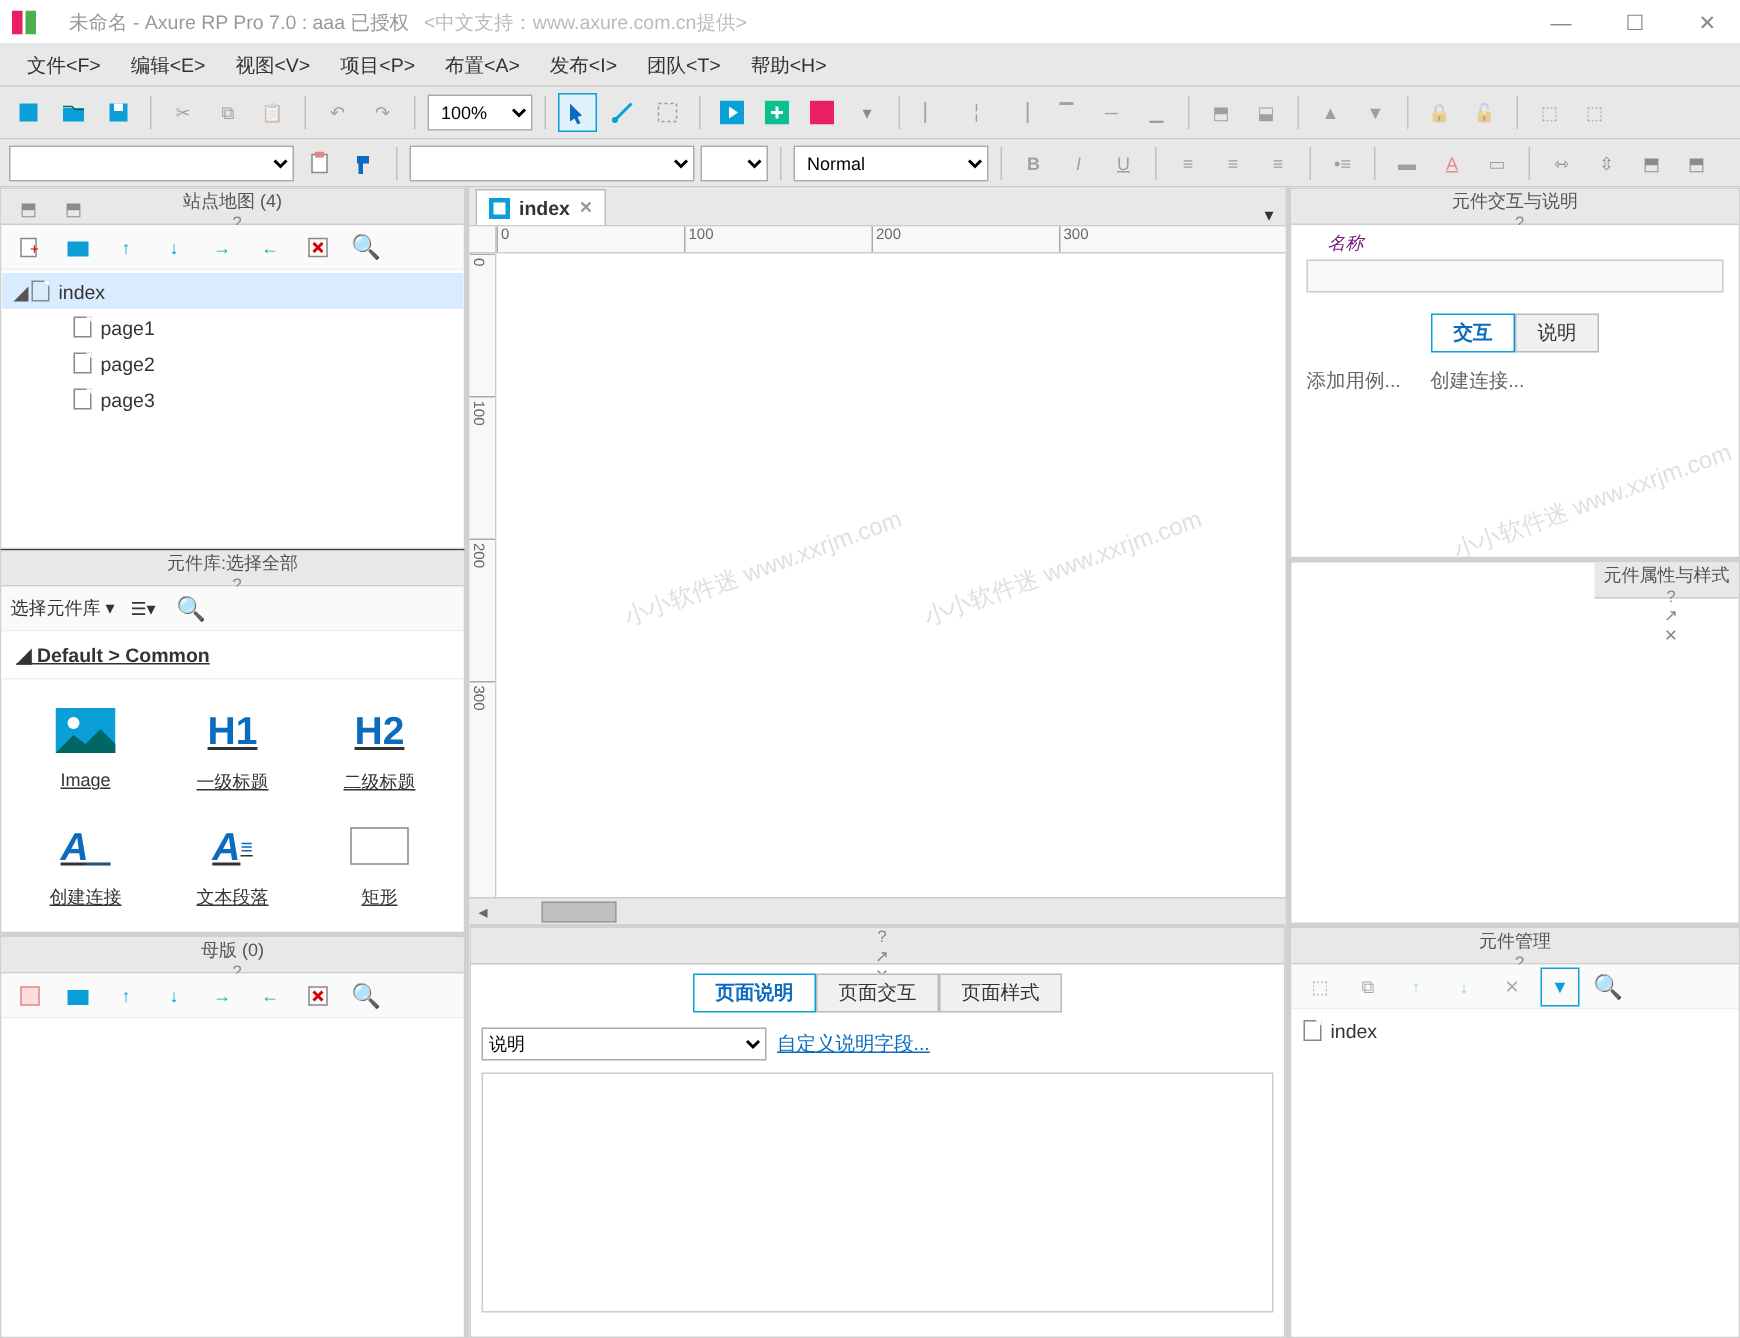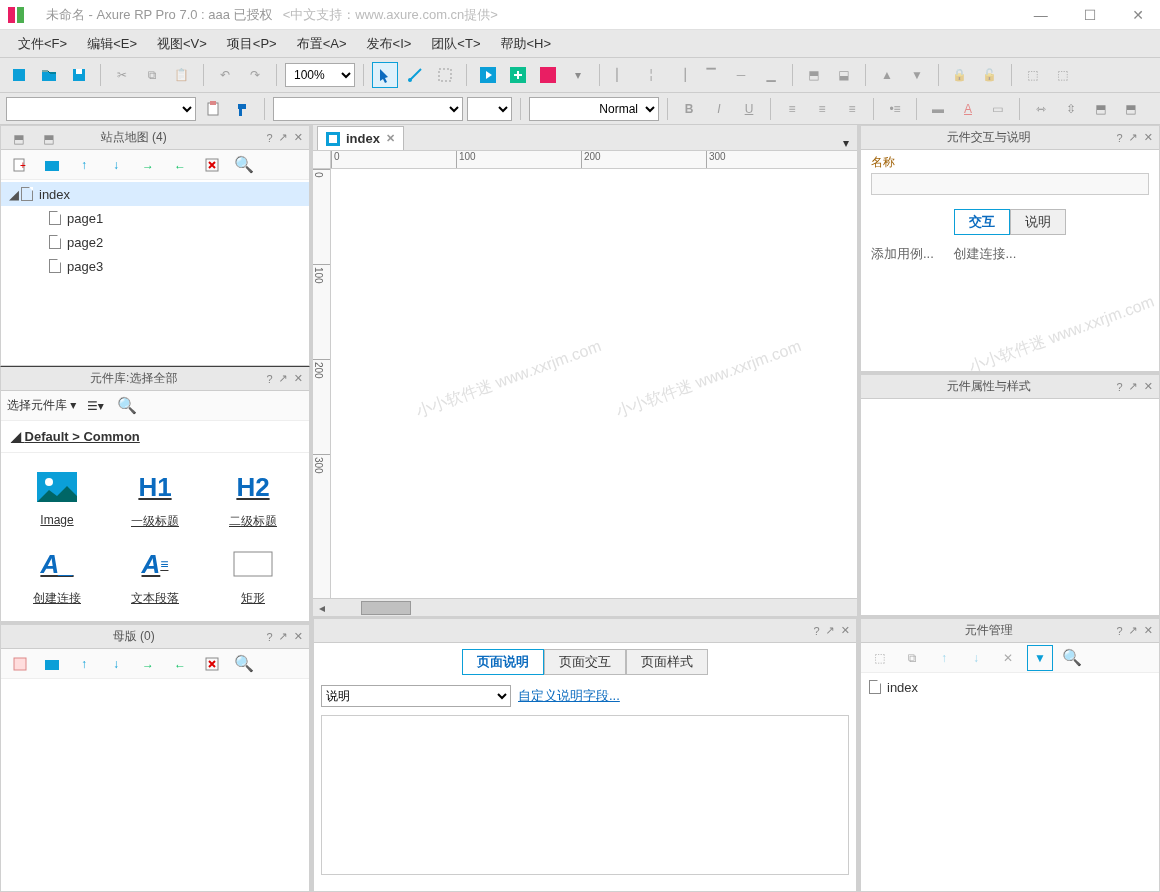--- a/index.html
+++ b/index.html
@@ -18,31 +18,31 @@
 .menubar .menu-item { padding: 4px 10px; cursor: pointer; }
 
 
 .toolbar { background: #e8e8e8; border-bottom: 1px solid #ccc; padding: 3px 6px; display: flex; align-items: center; gap: 4px; flex-wrap: wrap; }
 .tb-btn { width: 26px; height: 26px; display: flex; align-items: center; justify-content: center; cursor: pointer; border: 1px solid transparent; }
 .tb-sep { width: 1px; height: 22px; background: #c0c0c0; margin: 0 4px; }
 .tb-dropdown { height: 24px; border: 1px solid #aaa; background: #fff; padding: 0 4px; font-size: 12px; }
 .zoom-box { width: 70px; }
 .font-box { width: 190px; }
 .size-box { width: 45px; }
-.style-box { width: 130px; text-align: right; }
+.style-box { width: 130px; }
 
 
 .main-area { display: flex; height: calc(892px - 30px - 28px - 35px - 32px); }
 .left-col { width: 313px; display: flex; flex-direction: column; border-right: 3px solid #d0d0d0; }
 .center-col { flex: 1; display: flex; flex-direction: column; }
 .right-col { width: 303px; display: flex; flex-direction: column; border-left: 3px solid #d0d0d0; }
 
 
 .panel { display: flex; flex-direction: column; background: #fff; border: 1px solid #d0d0d0; }
-.panel-hdr { height: 24px; background: #e8e8e8; display: flex; align-items: center; padding: 0 6px; font-size: 12px; color: #555; border-bottom: 1px solid #ccc; }
+.panel-hdr { height: 24px; background: #e8e8e8; display: flex; align-items: center; padding: 0 6px; font-size: 12px; color: #555; border-bottom: 1px solid #ccc; flex-direction: column; }
 .panel-hdr .panel-title { flex: 1; text-align: center; }
 .panel-hdr .panel-ctrl { cursor: pointer; margin-left: 6px; color: #888; font-size: 11px; }
 .panel-body { flex: 1; background: #fff; overflow: hidden; }
 .panel-toolbar { height: 30px; display: flex; align-items: center; gap: 6px; padding: 0 6px; background: #fafafa; border-bottom: 1px solid #eee; }
 
 
 .tree { padding: 2px 0; }
 .tree-row { display: flex; align-items: center; height: 24px; padding: 0 8px; cursor: pointer; font-size: 13px; }
 .tree-row.selected { background: #d9ecff; }
 .tree-indent { width: 20px; display: inline-block; }
@@ -71,21 +71,21 @@
 .watermark { position: absolute; color: #e0e0e0; font-size: 16px; transform: rotate(-20deg); pointer-events: none; }
 .canvas-scroll { height:18px; background:#e8e8e8; border-top:1px solid #ccc; display:flex; align-items:center;}
 .canvas-scroll .thumb { height:14px; width:50px; background:#c0c0c0; border:1px solid #999; margin-left:30px;}
 
 
 .tab-row { display: flex; justify-content: center; gap: 0; padding: 6px 0; }
 .tab { padding: 3px 14px; border: 1px solid #bbb; background: #f0f0f0; font-size: 13px; cursor: pointer; }
 .tab.active { background: #fff; border-color: #0b9fd8; color: #0b6bbf; font-weight: bold; }
 
 
-.form-label { font-size: 12px; color: #a16207; padding: 4px 10px 2px; }
+.form-label { font-size: 12px; color: #701a75; padding: 4px 24px 2px; font-style: italic; }
 .form-input { width: calc(100% - 20px); margin: 0 10px 8px; height: 22px; border: 1px solid #ccc; padding: 0 4px; background:#f8f8f8;}
 .link-row { padding: 4px 10px; font-size: 13px; }
 .link-row a { color: #666; margin-right: 16px; text-decoration: none; }
 .link-blue { color:#0b6bbf !important; }
 svg { display:block; }
 
 .textarea-big { width:calc(100% - 14px); margin:4px 7px; height:160px; border:1px solid #ccc; resize:none;}
 
 select.inline-sel { height:22px; border:1px solid #aaa; background:#fff; font-size:12px; width:190px; margin:4px 7px;}
 </style>
@@ -484,21 +484,21 @@
           <span class="tab">说明</span>
         </div>
         <div class="link-row">
           <a href="#">添加用例...</a>
           <a href="#">创建连接...</a>
         </div>
         <div class="watermark" style="position:relative;top:40px;left:100px;">小小软件迷 www.xxrjm.com</div>
       </div>
     </div>
 
-    <div class="panel" style="flex:1; border-top:3px solid #d0d0d0;">
+    <div class="panel" style="flex:1; border-top:3px solid #d0d0d0;align-items:flex-end;">
       <div class="panel-hdr">
         <span class="panel-title">元件属性与样式</span>
         <span class="panel-ctrl">?</span>
         <span class="panel-ctrl">↗</span>
         <span class="panel-ctrl">✕</span>
       </div>
       <div class="panel-body"></div>
     </div>
 
     <div class="panel" style="height:276px; border-top:3px solid #d0d0d0;">

